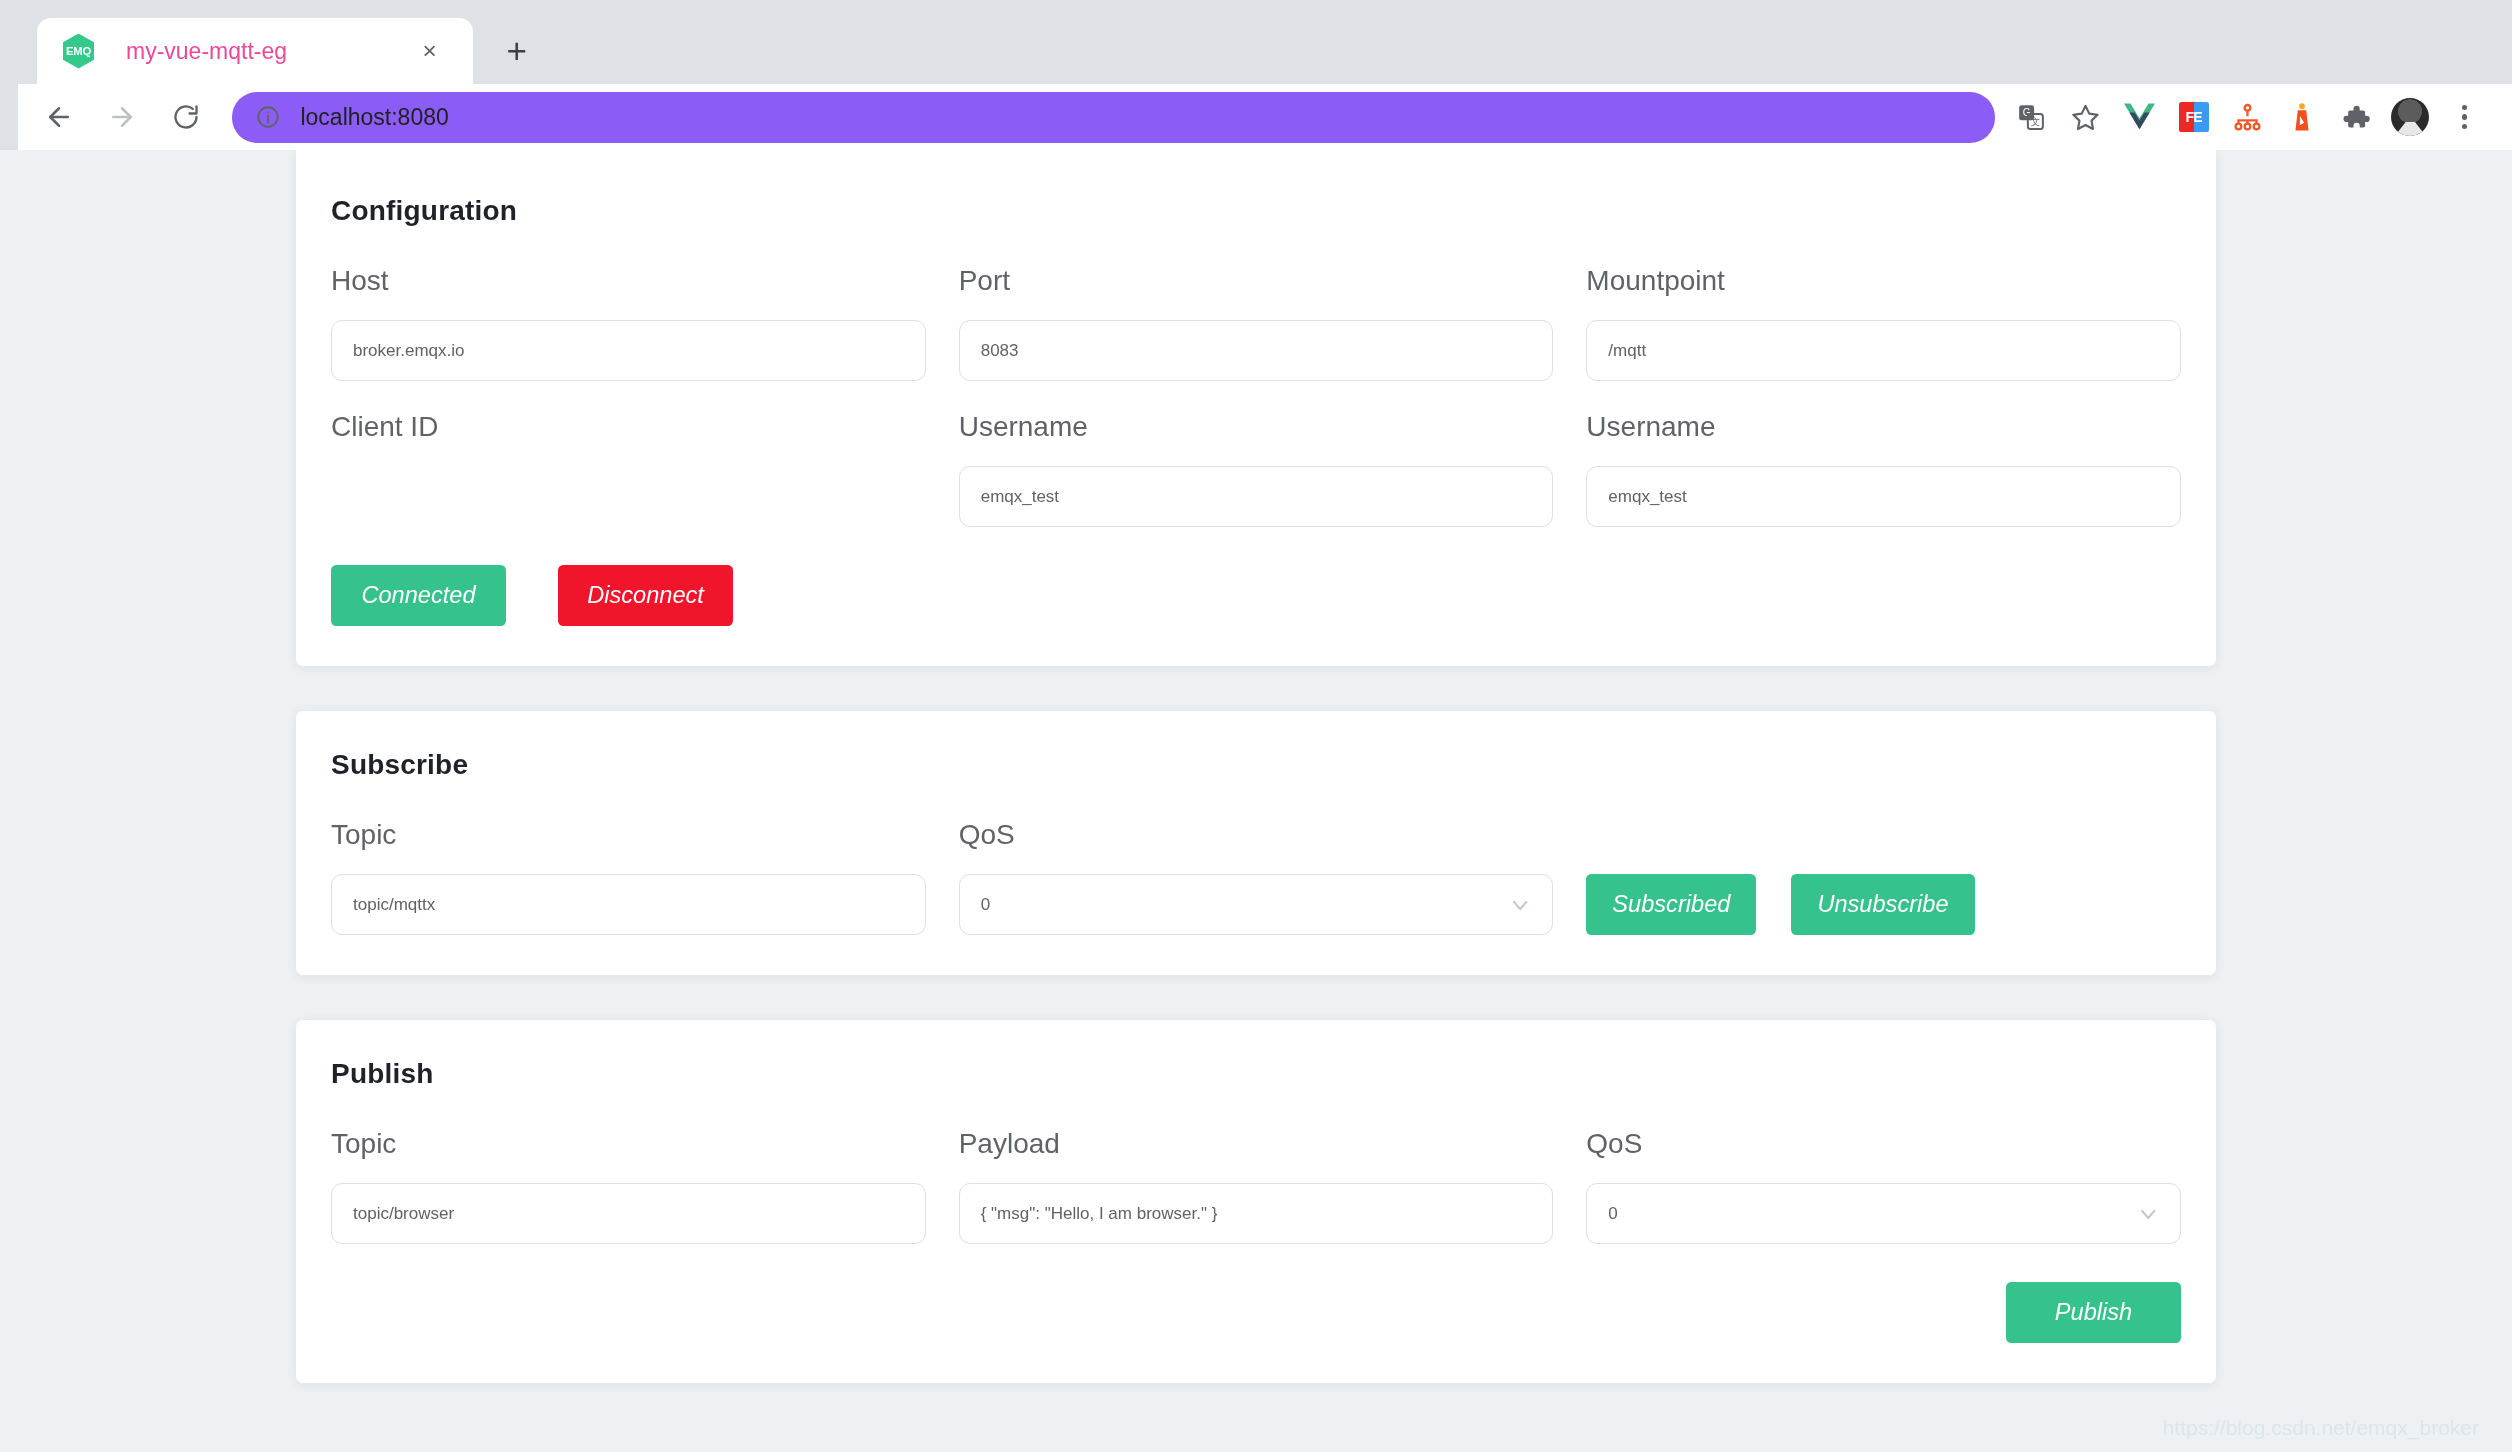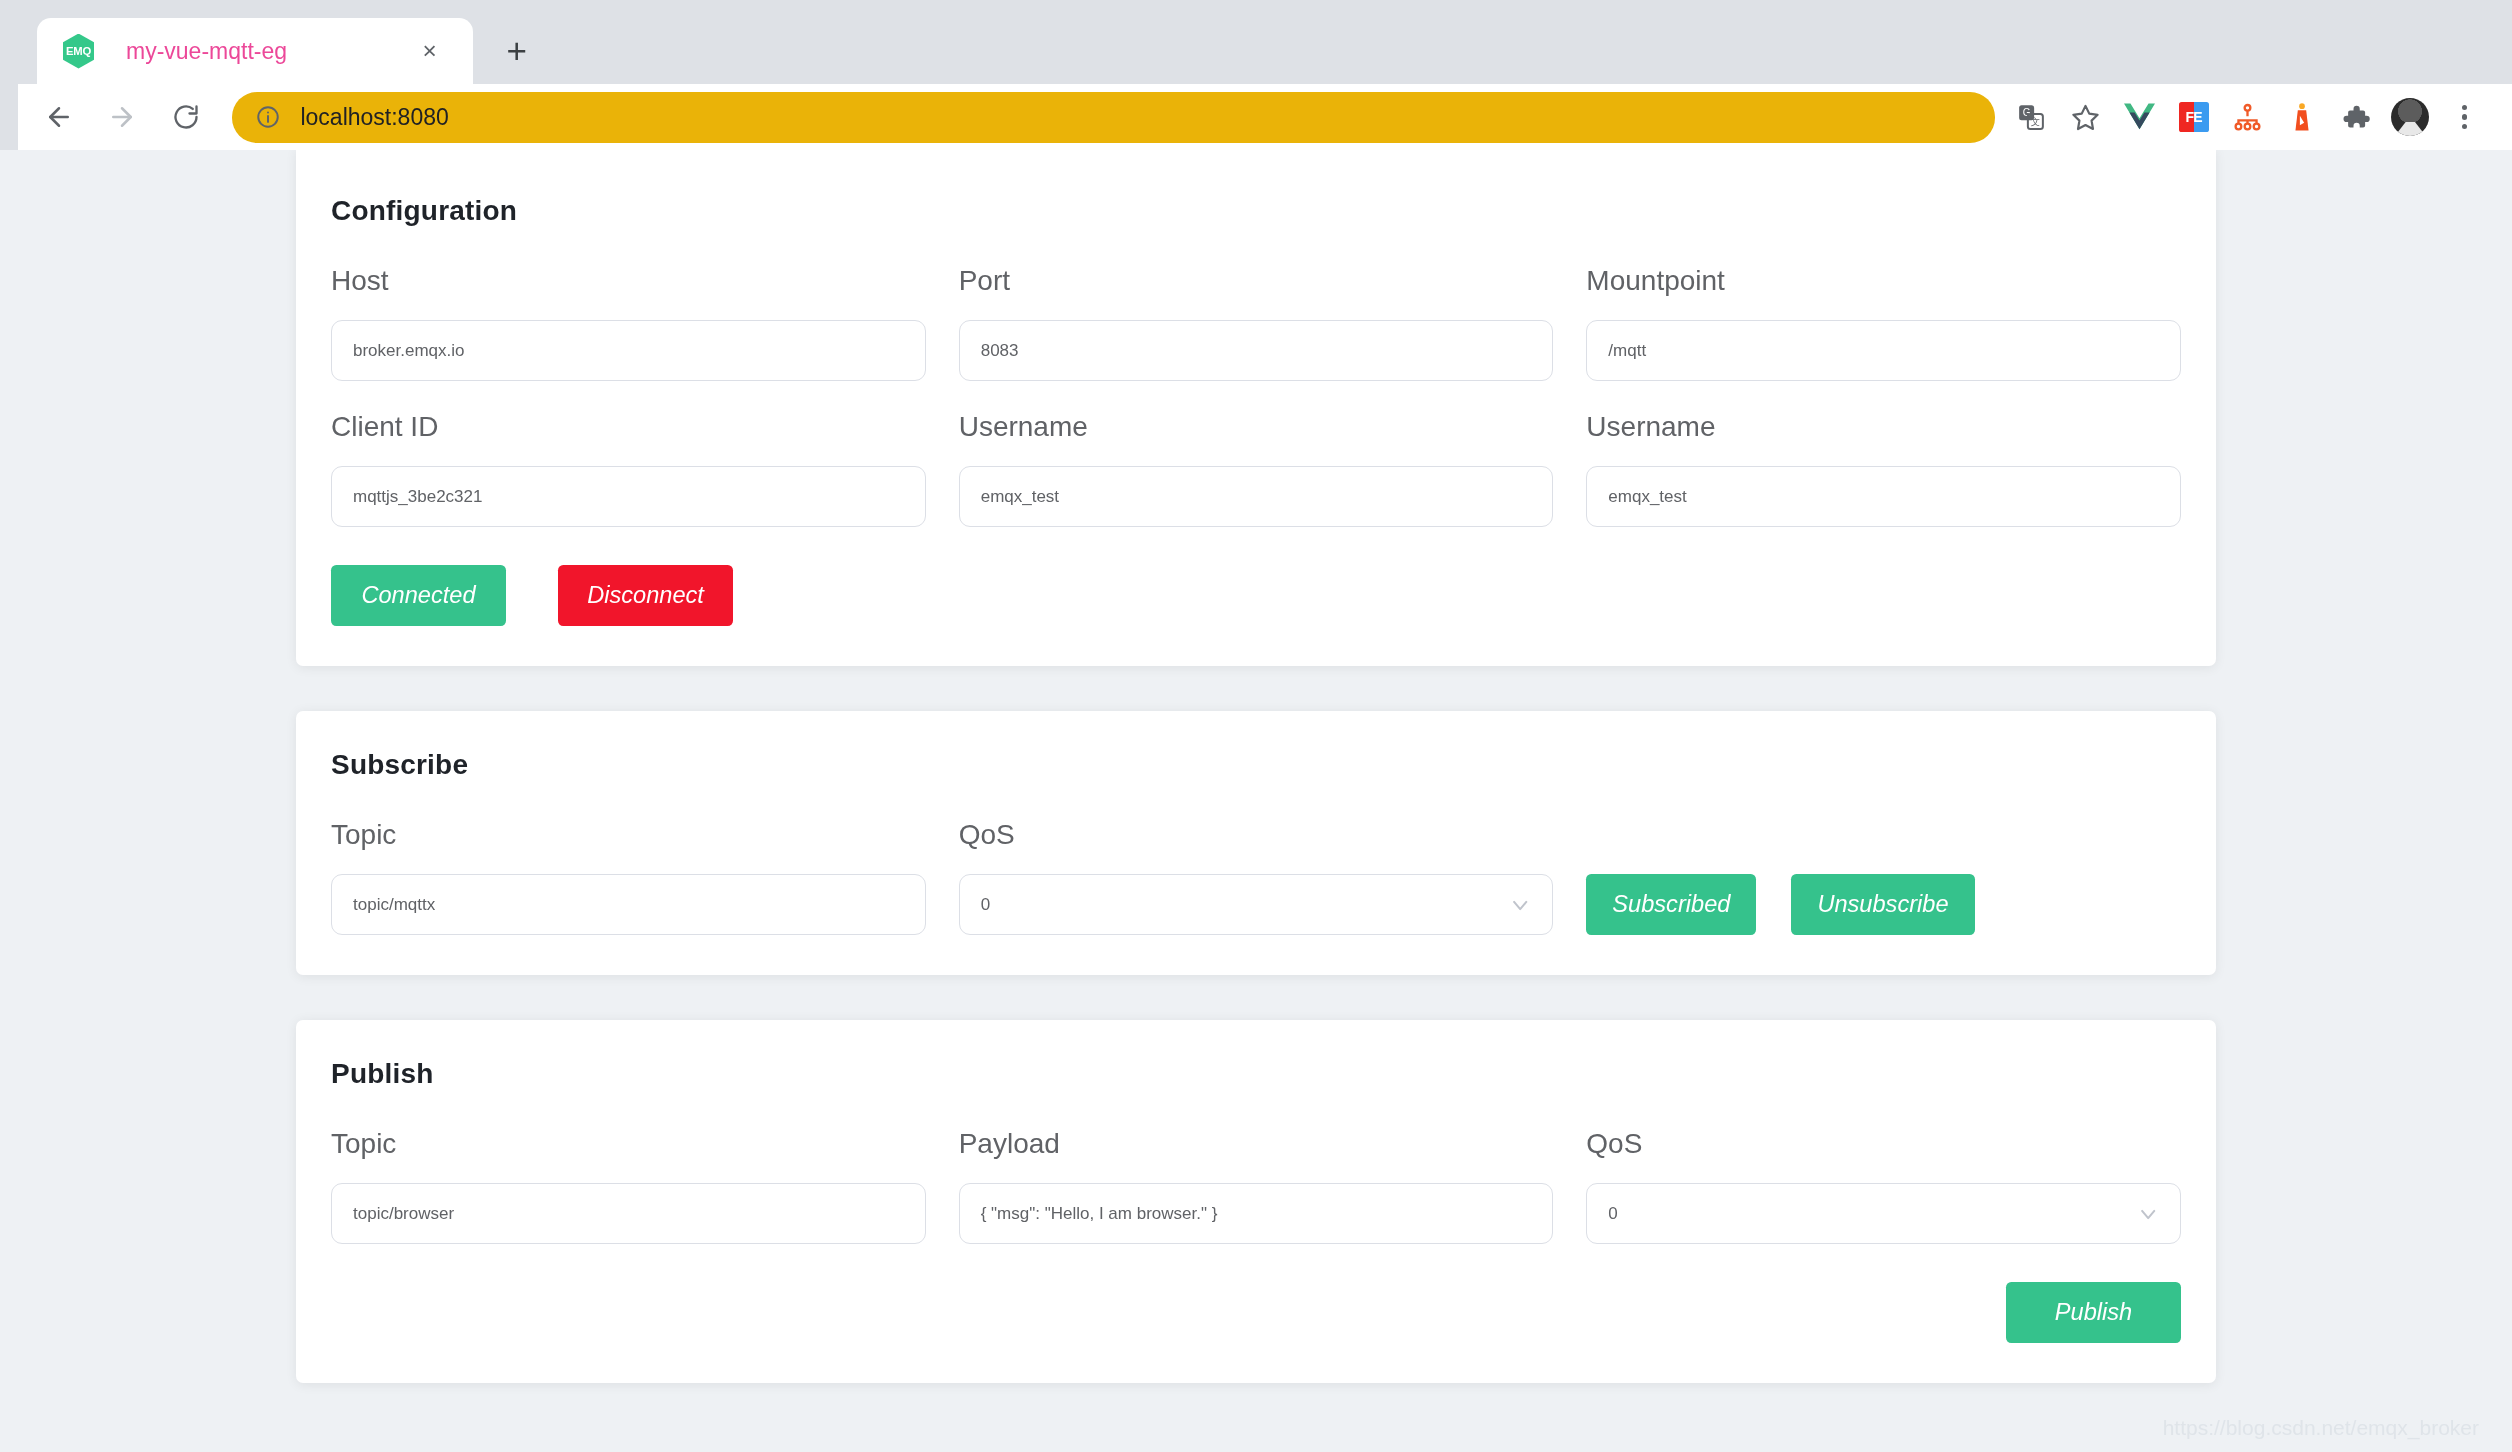--- a/index.html
+++ b/index.html
@@ -116,21 +116,21 @@
     align-items: center;
     justify-content: center;
     margin-right: 12.2px;
   }
   .nav-btn svg { display: block; }
 
   .omnibox {
     flex: 0 0 auto;
     width: 1763px;
     height: 51px;
-    background: #eab308;
+    background: #8b5cf6;
     border-radius: 25px;
     display: flex;
     align-items: center;
     padding: 0 21px;
     margin-left: 8.7px;
   }
   .omnibox .info-icon {
     width: 30px;
     height: 30px;
     flex: 0 0 auto;
@@ -433,21 +433,20 @@
         </div>
         <div class="field">
           <label class="field-label">Mountpoint</label>
           <input class="text-input" type="text" value="/mqtt" style="">
         </div>
       </div>
 
       <div class="form-row">
         <div class="field">
           <label class="field-label">Client ID</label>
-          <input class="text-input" type="text" value="mqttjs_3be2c321" style="">
         </div>
         <div class="field">
           <label class="field-label">Username</label>
           <input class="text-input" type="text" value="emqx_test" style="">
         </div>
         <div class="field">
           <label class="field-label">Username</label>
           <input class="text-input" type="text" value="emqx_test" style="">
         </div>
       </div>

